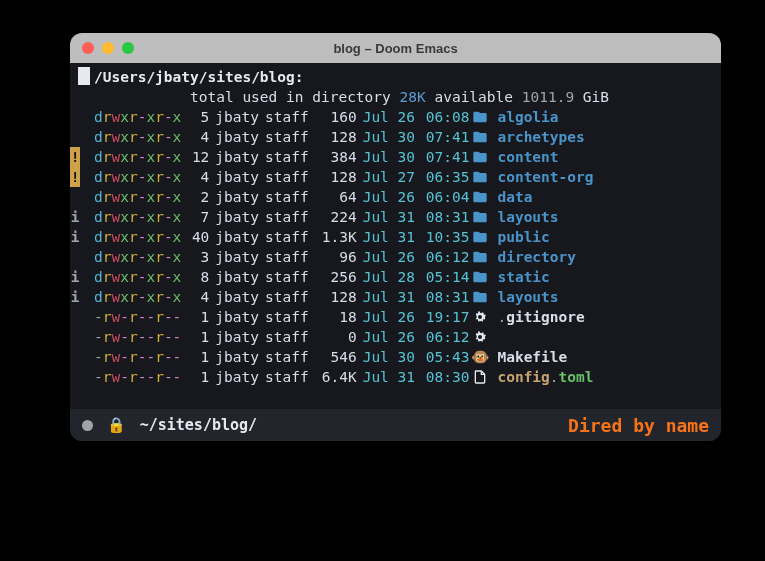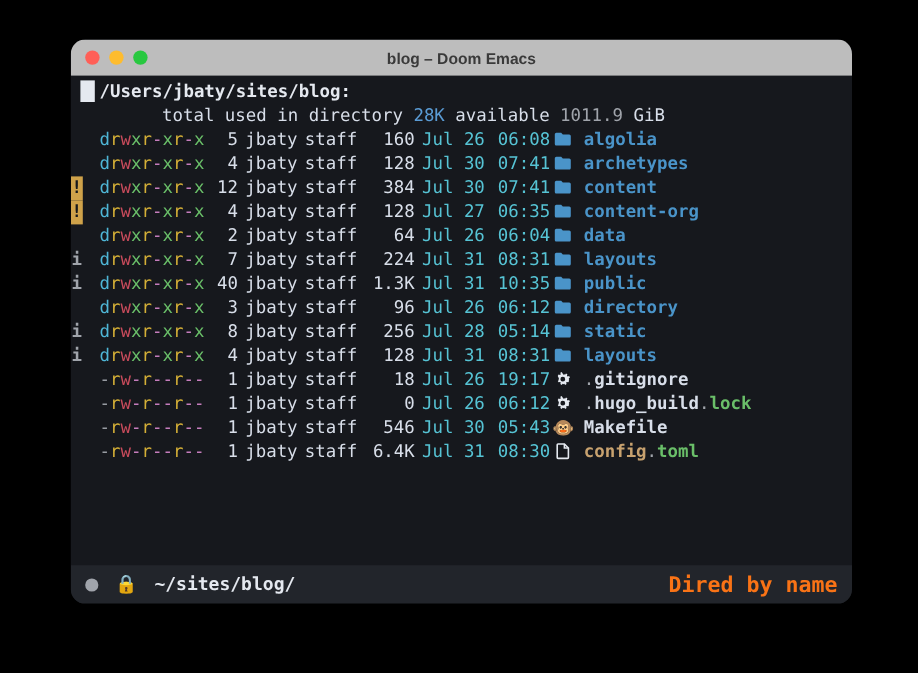--- a/index.html
+++ b/index.html
@@ -7,24 +7,24 @@
     margin: 0;
     background: #000;
     font-family: "SF Mono", ui-monospace, Menlo, Consolas, monospace;
     font-size: 14.5px;
     width: 765px;
     height: 561px;
     position: relative;
   }
   .window {
     position: absolute;
-    left: 59px;
+    left: 70px;
     top: 33px;
     width: 651px;
-    height: 470px;
+    height: 408px;
     background: #16181d;
     border-radius: 12px;
     box-shadow: 0 20px 50px rgba(0,0,0,0.6);
     overflow: hidden;
     display: flex;
     flex-direction: column;
   }
   .titlebar {
     height: 30px;
     background: #bdbdbd;
@@ -62,21 +62,21 @@
     display: flex;
     padding-left: 8px;
   }
   .hdr .cursor {
     width: 12px; height: 18px;
     background: #e5e9f0;
     margin-right: 4px;
   }
   .hdr .path { color: #e5e9f0; font-weight: 700; }
   .totals {
-    padding-left: 76px;
+    padding-left: 120px;
     color: #d8dee9;
   }
   .totals .dim { color: #d8dee9; }
   .totals .used { color: #5a9bd4; }
   .totals .avail { color: #a0a4ab; }
   .listing { padding-top: 0; }
   .row {
     display: flex;
     align-items: center;
     white-space: pre;
@@ -188,21 +188,21 @@
               <path d="M10 4H4c-1.1 0-2 .9-2 2v12c0 1.1.9 2 2 2h16c1.1 0 2-.9 2-2V8c0-1.1-.9-2-2-2h-8l-2-2z"></path>
             </svg></span><span class="name dir">static</span></div>
         <div class="row"><span class="mark info">i</span><span class="gap1"></span><span class="perm"><span class="d">d</span><span class="r">r</span><span class="w">w</span><span class="x">x</span><span class="r">r</span><span class="pink">-</span><span class="x">x</span><span class="r">r</span><span class="pink">-</span><span class="x">x</span></span><span class="links">4</span><span class="owner">jbaty</span><span class="group">staff</span><span class="size">128</span><span class="date">Jul 31</span><span class="time"> 08:31</span><span class="icon folder"><svg class="ficon" viewBox="0 0 24 24" fill="#4a94c9">
               <path d="M10 4H4c-1.1 0-2 .9-2 2v12c0 1.1.9 2 2 2h16c1.1 0 2-.9 2-2V8c0-1.1-.9-2-2-2h-8l-2-2z"></path>
             </svg></span><span class="name dir">layouts</span></div>
         <div class="row"><span class="mark "> </span><span class="gap1"></span><span class="perm"><span class="dash">-</span><span class="r">r</span><span class="w">w</span><span class="pink">-</span><span class="r">r</span><span class="pink">-</span><span class="pink">-</span><span class="r">r</span><span class="pink">-</span><span class="pink">-</span></span><span class="links">1</span><span class="owner">jbaty</span><span class="group">staff</span><span class="size">18</span><span class="date">Jul 26</span><span class="time"> 19:17</span><span class="icon gear"><svg class="ficon" viewBox="0 0 24 24" fill="#e5e9f0">
               <path d="M19.4 13l.6-1-.6-1 1.5-1.2-1-1.7-1.9.5-.8-.8.5-1.9-1.7-1-1.2 1.5-1-.6-1 .6L10.6 3l-1.7 1 .5 1.9-.8.8-1.9-.5-1 1.7L7.2 11l-.6 1 .6 1-1.5 1.2 1 1.7 1.9-.5.8.8-.5 1.9 1.7 1 1.2-1.5 1 .6 1-.6 1.2 1.5 1.7-1-.5-1.9.8-.8 1.9.5 1-1.7L19.4 13zM12 15a3 3 0 110-6 3 3 0 010 6z"></path>
             </svg></span><span class="name plain"><span class="dotseg">.</span>gitignore</span></div>
         <div class="row"><span class="mark "> </span><span class="gap1"></span><span class="perm"><span class="dash">-</span><span class="r">r</span><span class="w">w</span><span class="pink">-</span><span class="r">r</span><span class="pink">-</span><span class="pink">-</span><span class="r">r</span><span class="pink">-</span><span class="pink">-</span></span><span class="links">1</span><span class="owner">jbaty</span><span class="group">staff</span><span class="size">0</span><span class="date">Jul 26</span><span class="time"> 06:12</span><span class="icon gear"><svg class="ficon" viewBox="0 0 24 24" fill="#e5e9f0">
               <path d="M19.4 13l.6-1-.6-1 1.5-1.2-1-1.7-1.9.5-.8-.8.5-1.9-1.7-1-1.2 1.5-1-.6-1 .6L10.6 3l-1.7 1 .5 1.9-.8.8-1.9-.5-1 1.7L7.2 11l-.6 1 .6 1-1.5 1.2 1 1.7 1.9-.5.8.8-.5 1.9 1.7 1 1.2-1.5 1 .6 1-.6 1.2 1.5 1.7-1-.5-1.9.8-.8 1.9.5 1-1.7L19.4 13zM12 15a3 3 0 110-6 3 3 0 010 6z"></path>
-            </svg></span><span class="name plain"><span class="dotseg">.</span>hugo_build<span class="dotseg">.</span><span class="ext">lock</span></span></div>
+            </svg></span></div>
         <div class="row"><span class="mark "> </span><span class="gap1"></span><span class="perm"><span class="dash">-</span><span class="r">r</span><span class="w">w</span><span class="pink">-</span><span class="r">r</span><span class="pink">-</span><span class="pink">-</span><span class="r">r</span><span class="pink">-</span><span class="pink">-</span></span><span class="links">1</span><span class="owner">jbaty</span><span class="group">staff</span><span class="size">546</span><span class="date">Jul 30</span><span class="time"> 05:43</span><span class="icon monkey"><span style="font-size:15px">🐵</span></span><span class="name plain">Makefile</span></div>
         <div class="row"><span class="mark "> </span><span class="gap1"></span><span class="perm"><span class="dash">-</span><span class="r">r</span><span class="w">w</span><span class="pink">-</span><span class="r">r</span><span class="pink">-</span><span class="pink">-</span><span class="r">r</span><span class="pink">-</span><span class="pink">-</span></span><span class="links">1</span><span class="owner">jbaty</span><span class="group">staff</span><span class="size">6.4K</span><span class="date">Jul 31</span><span class="time"> 08:30</span><span class="icon file"><svg class="ficon" viewBox="0 0 24 24" fill="none" stroke="#e5e9f0" stroke-width="2">
               <path d="M14 3H6a1 1 0 00-1 1v16a1 1 0 001 1h12a1 1 0 001-1V8l-5-5z"></path>
               <path d="M14 3v5h5"></path>
             </svg></span><span class="name plain"><span class="conf">config</span><span class="dotseg">.</span><span class="ext">toml</span></span></div>
       </div>
 
   </div>
 
   <div class="modeline">

